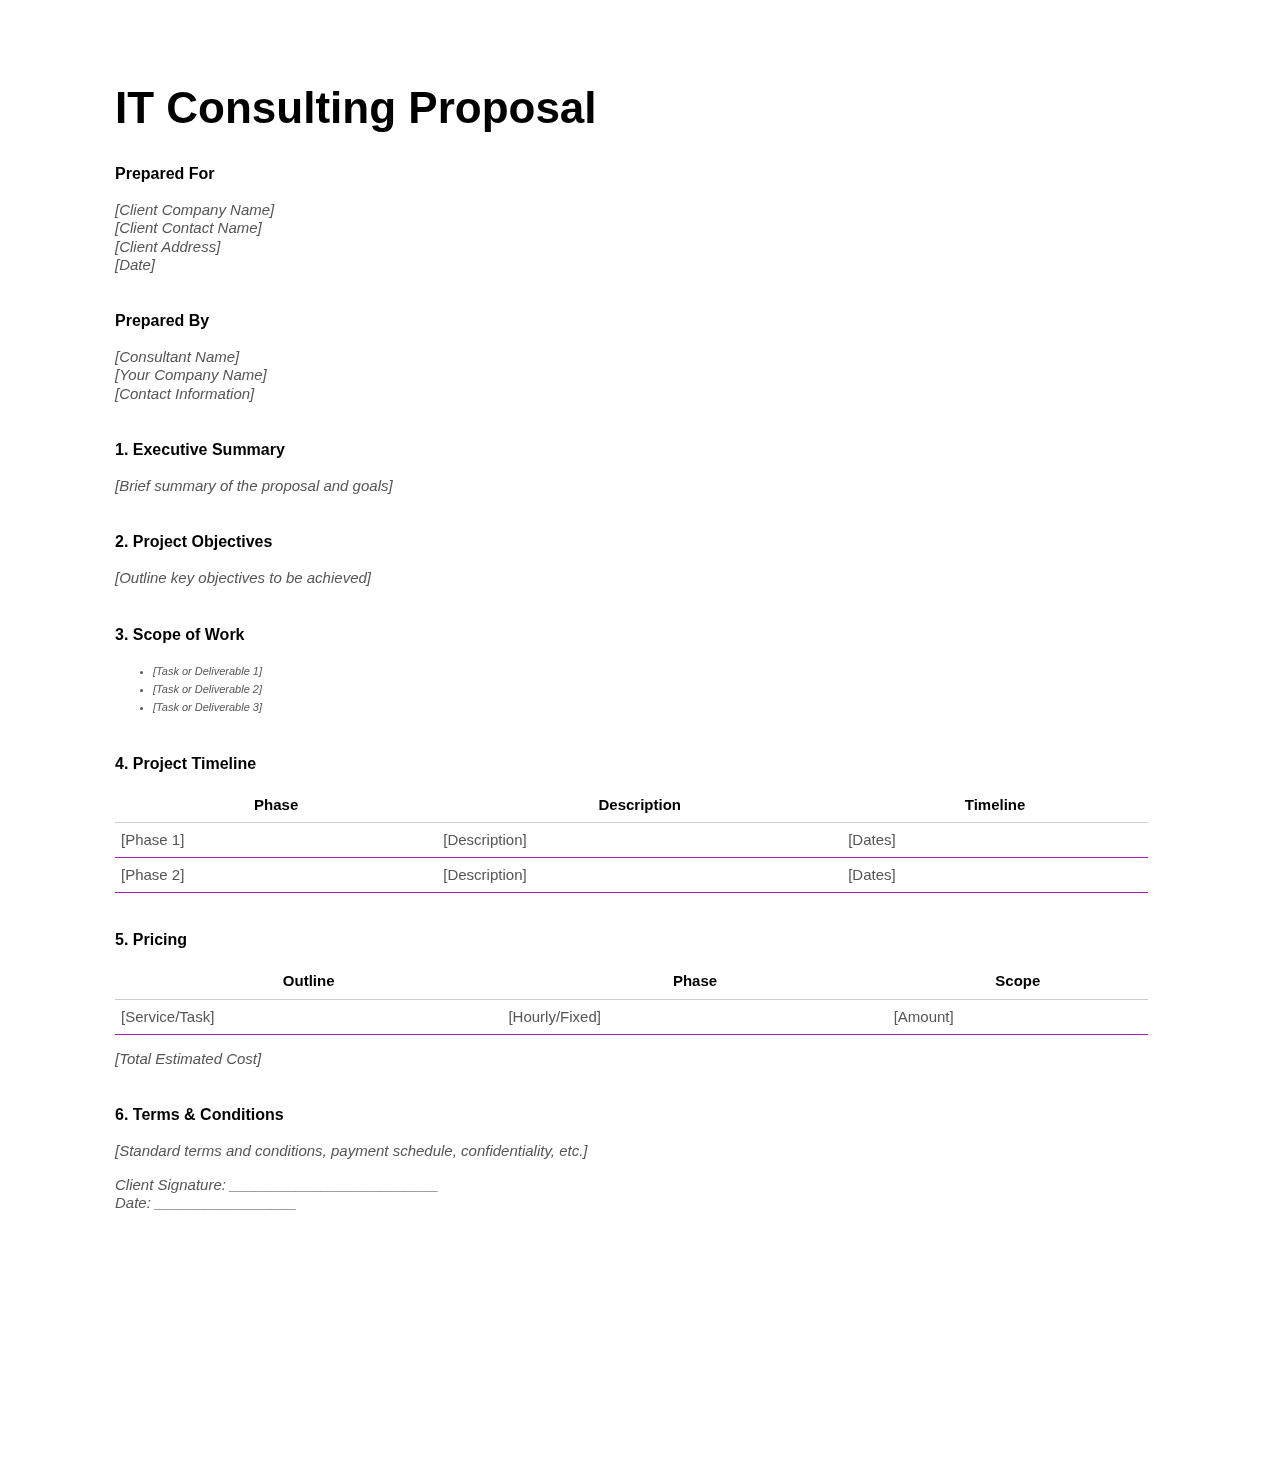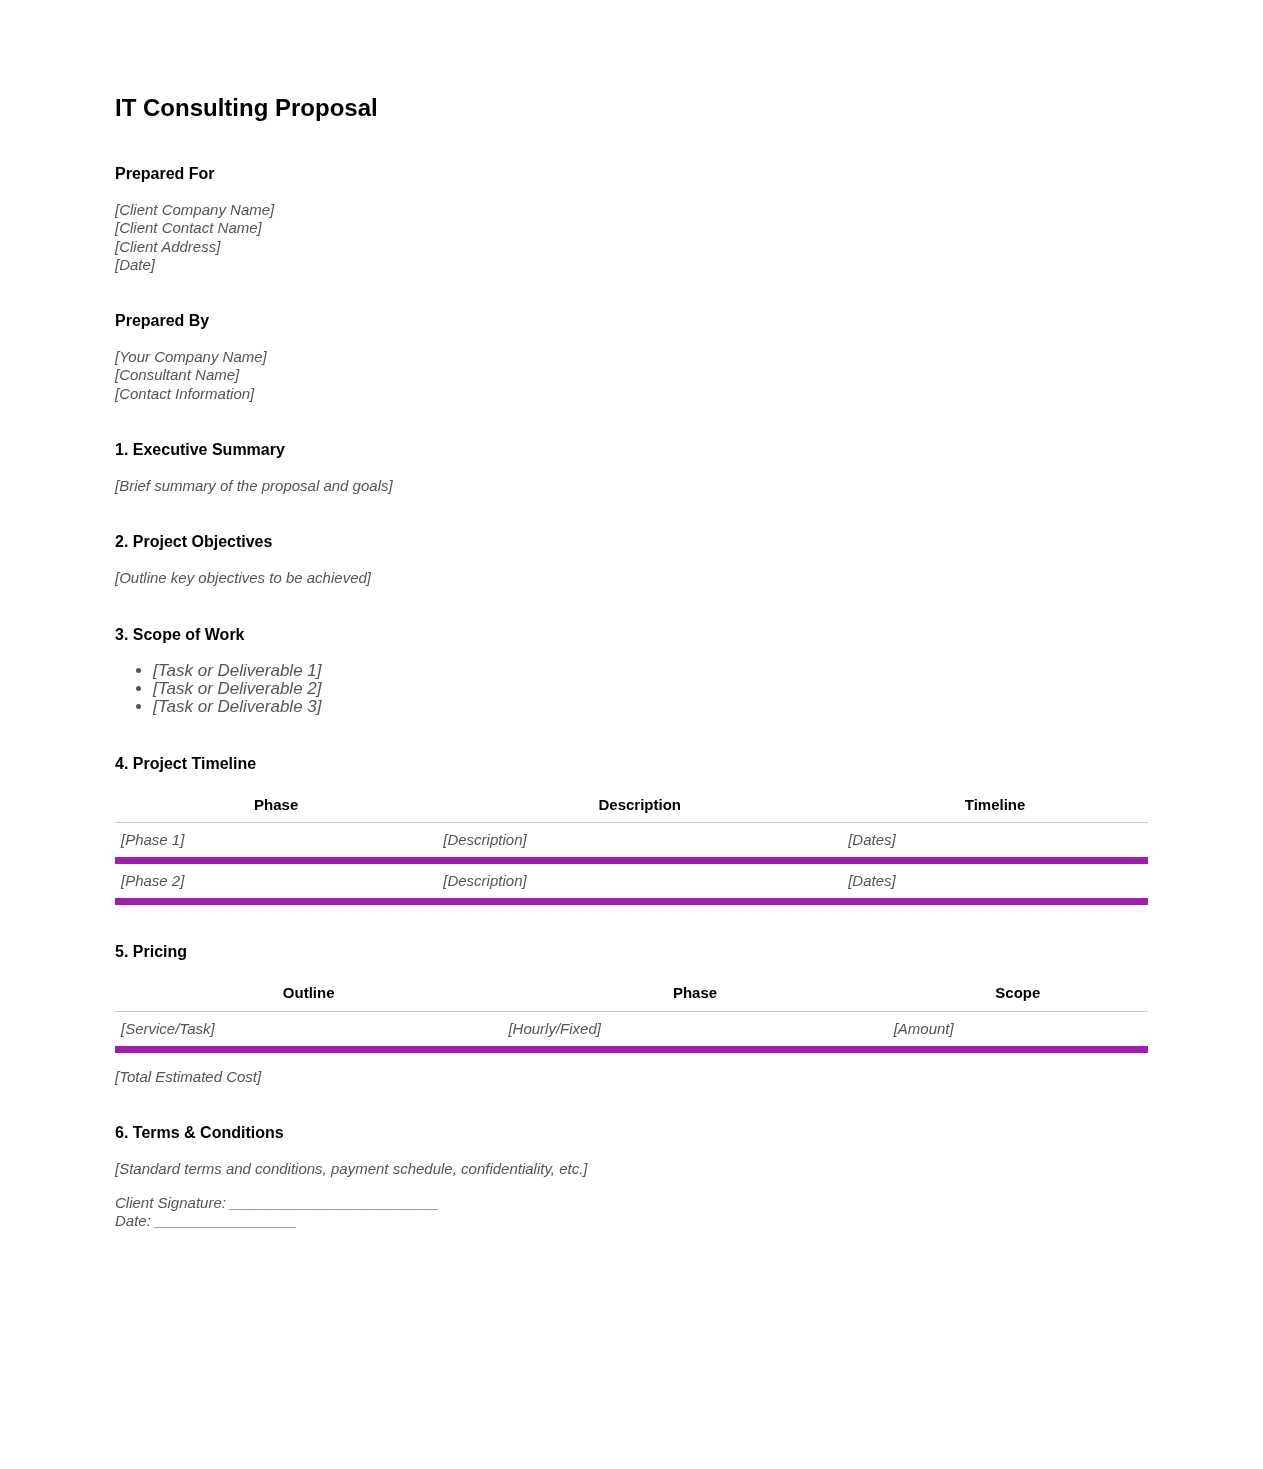--- a/index.html
+++ b/index.html
@@ -14,21 +14,21 @@
     color: #000000;
     -webkit-font-smoothing: antialiased;
   }
   .page {
     width: 1033px;
     margin: 0 auto;
     padding-top: 88px;
     padding-bottom: 120px;
   }
   h1.doc-title {
-    font-size: 24px;
+    font-size: 44px;
     line-height: 39px;
     font-weight: bold;
     margin: 0;
     color: #000000;
   }
   h2.sec-heading {
     font-size: 16px;
     line-height: 25px;
     font-weight: bold;
     margin: 34px 0 0 0;
@@ -38,21 +38,21 @@
     margin: 15px 0 0 0;
     font-size: 15px;
     line-height: 18.3px;
     font-style: italic;
     color: #555555;
   }
   .para .line { height: 18.3px; }
   ul.doc-list {
     margin: 15px 0 0 0;
     padding: 0 0 0 38px;
-    font-size: 17px;
+    font-size: 11px;
     line-height: 18.3px;
     font-style: italic;
     color: #555555;
   }
   ul.doc-list li { margin: 0; }
   table.doc-table {
     width: 100%;
     border-collapse: collapse;
     margin-top: 12px;
     font-size: 15px;
@@ -60,46 +60,45 @@
   }
   table.doc-table th {
     text-align: center;
     font-weight: bold;
     color: #000000;
     padding: 8px 6px;
     border-bottom: 1px solid #cccccc;
   }
   table.doc-table td {
     text-align: left;
-    font-style: italic;
     color: #555555;
     padding: 8px 6px;
-    border-bottom: 7px solid #a21caf;
+    border-bottom: 1px solid #a21caf;
   }
   .sig .line { white-space: pre-wrap; }
 </style>
 </head>
 <body>
 
 <div class="page">
 
   <h1 class="doc-title">IT Consulting Proposal</h1>
 
   <h2 class="sec-heading">Prepared For</h2>
   <div class="para">
     <div class="line">[Client Company Name]</div>
     <div class="line">[Client Contact Name]</div>
     <div class="line">[Client Address]</div>
     <div class="line">[Date]</div>
   </div>
 
   <h2 class="sec-heading">Prepared By</h2>
   <div class="para">
+    <div class="line">[Consultant Name]</div>
     <div class="line">[Your Company Name]</div>
-    <div class="line">[Consultant Name]</div>
     <div class="line">[Contact Information]</div>
   </div>
 
   <h2 class="sec-heading">1. Executive Summary</h2>
   <div class="para">[Brief summary of the proposal and goals]</div>
 
   <h2 class="sec-heading">2. Project Objectives</h2>
   <div class="para">[Outline key objectives to be achieved]</div>
 
   <h2 class="sec-heading">3. Scope of Work</h2>

